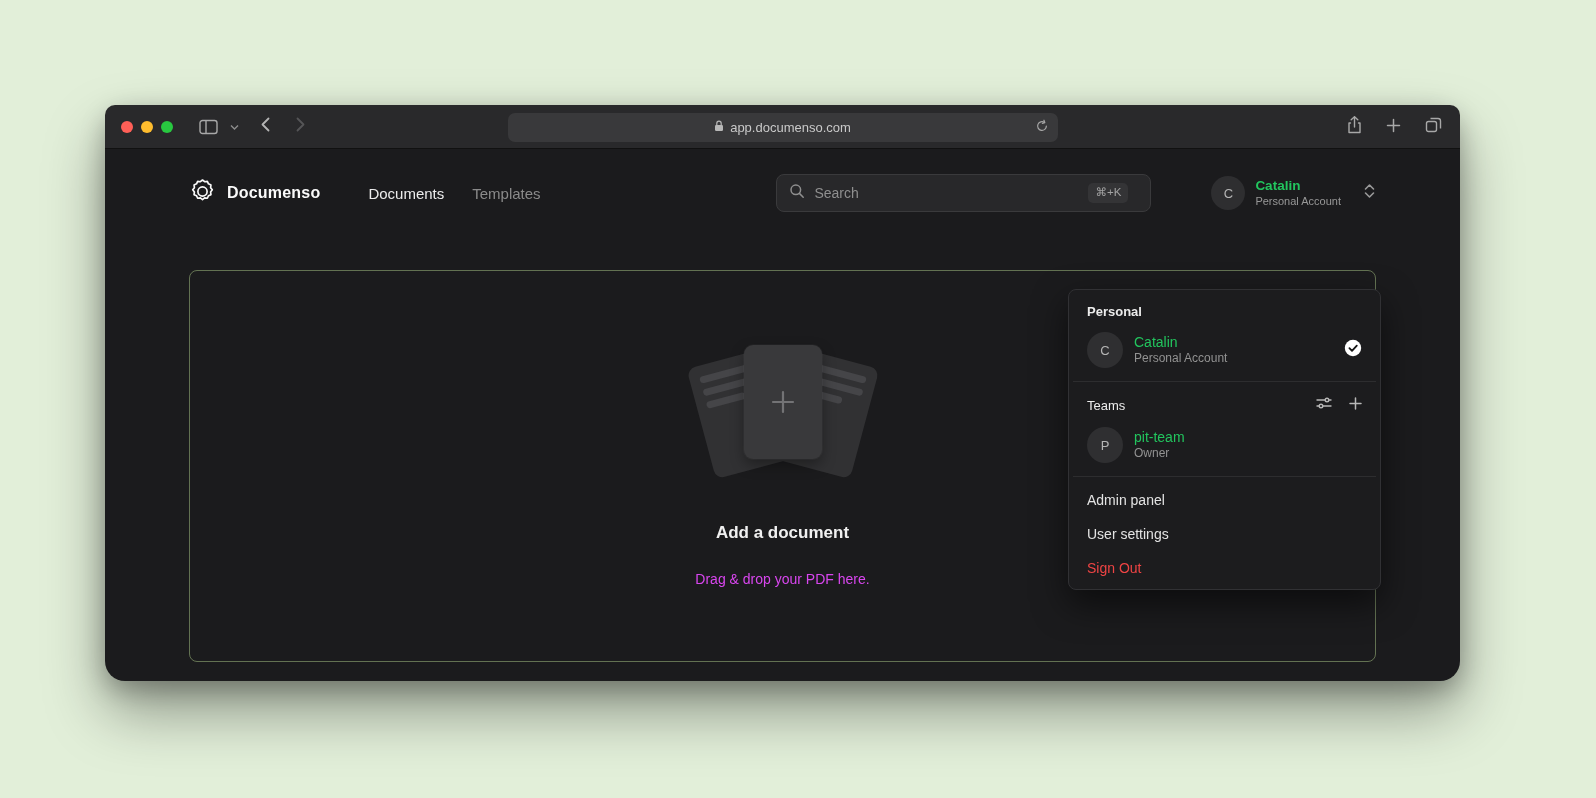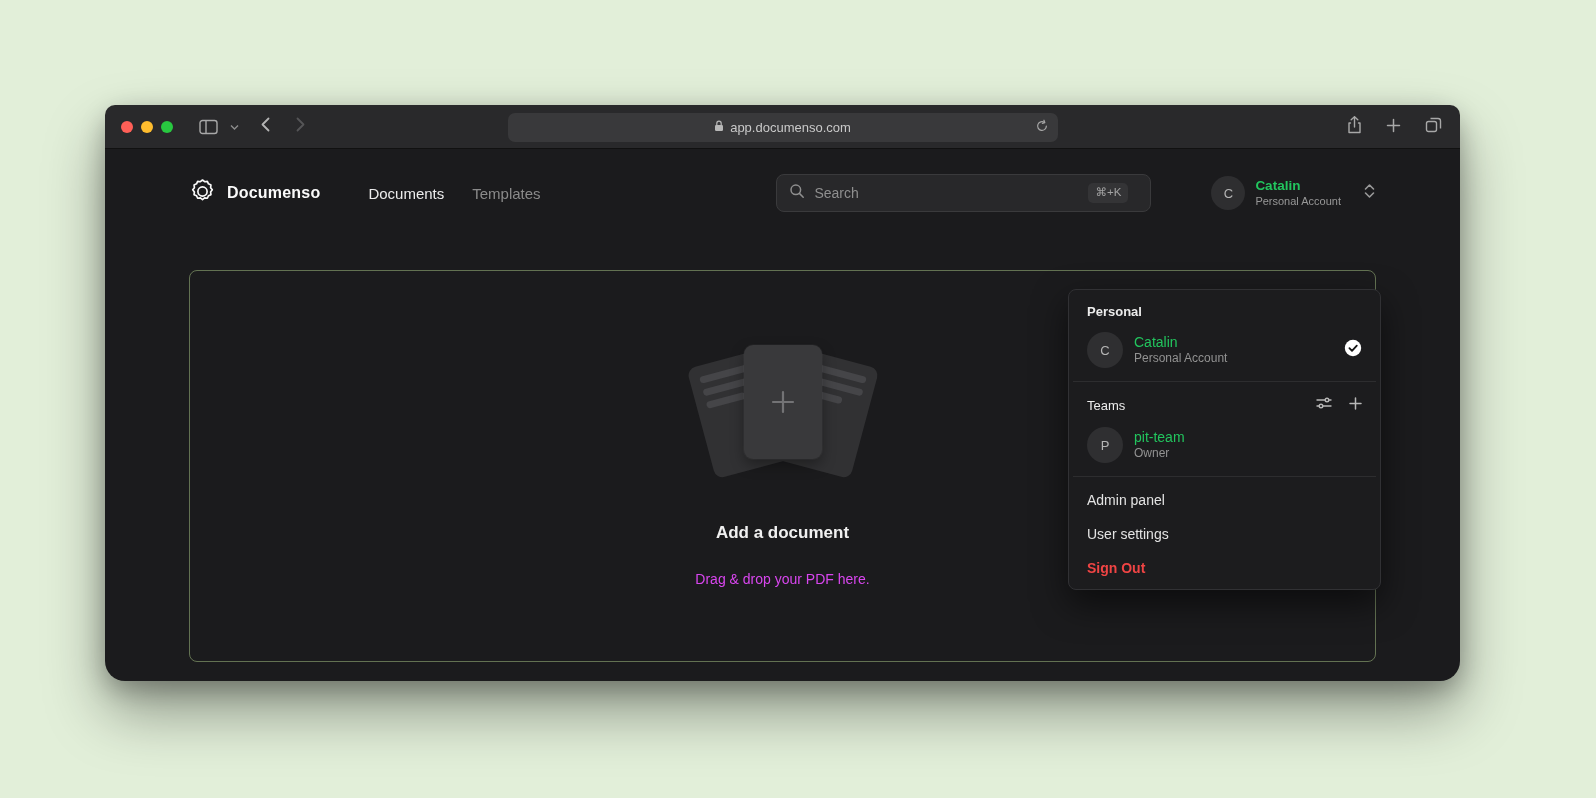--- a/index.html
+++ b/index.html
@@ -98,21 +98,21 @@
   .menu-row .who { margin-left:11px; }
   .menu-row .who .name { font-size:14px; font-weight:500; }
   .menu-row .who .sub { font-size:12px; color:#929292; }
   .menu-row .spacer { flex:1; }
   .divider { height:1px; background:#2d2d2f; margin:6px 0; }
   .teams-head { display:flex; align-items:center; padding:8px 14px 6px; }
   .teams-head .label { font-size:13px; font-weight:400; color:#ececec; }
   .teams-head .spacer { flex:1; }
   .teams-head .icons { display:flex; align-items:center; gap:17px; color:#b8b8b8; }
   .menu-item { padding:9px 14px; font-size:14px; color:#e3e3e3; cursor:pointer; }
-  .menu-item.danger { color:#ef4444;font-weight:bold; }
+  .menu-item.danger { color:#ef4444; }
 
   
   .dropzone {
     margin-top:55px; height:392px;
     border:1px solid rgba(158,186,126,.55);
     border-radius:8px;
     display:flex; flex-direction:column; align-items:center; justify-content:center;
   }
   .stack { position:relative; width:210px; height:142px; }
   .card { position:absolute; width:78px; height:114px; border-radius:9px; background:#313133; }

